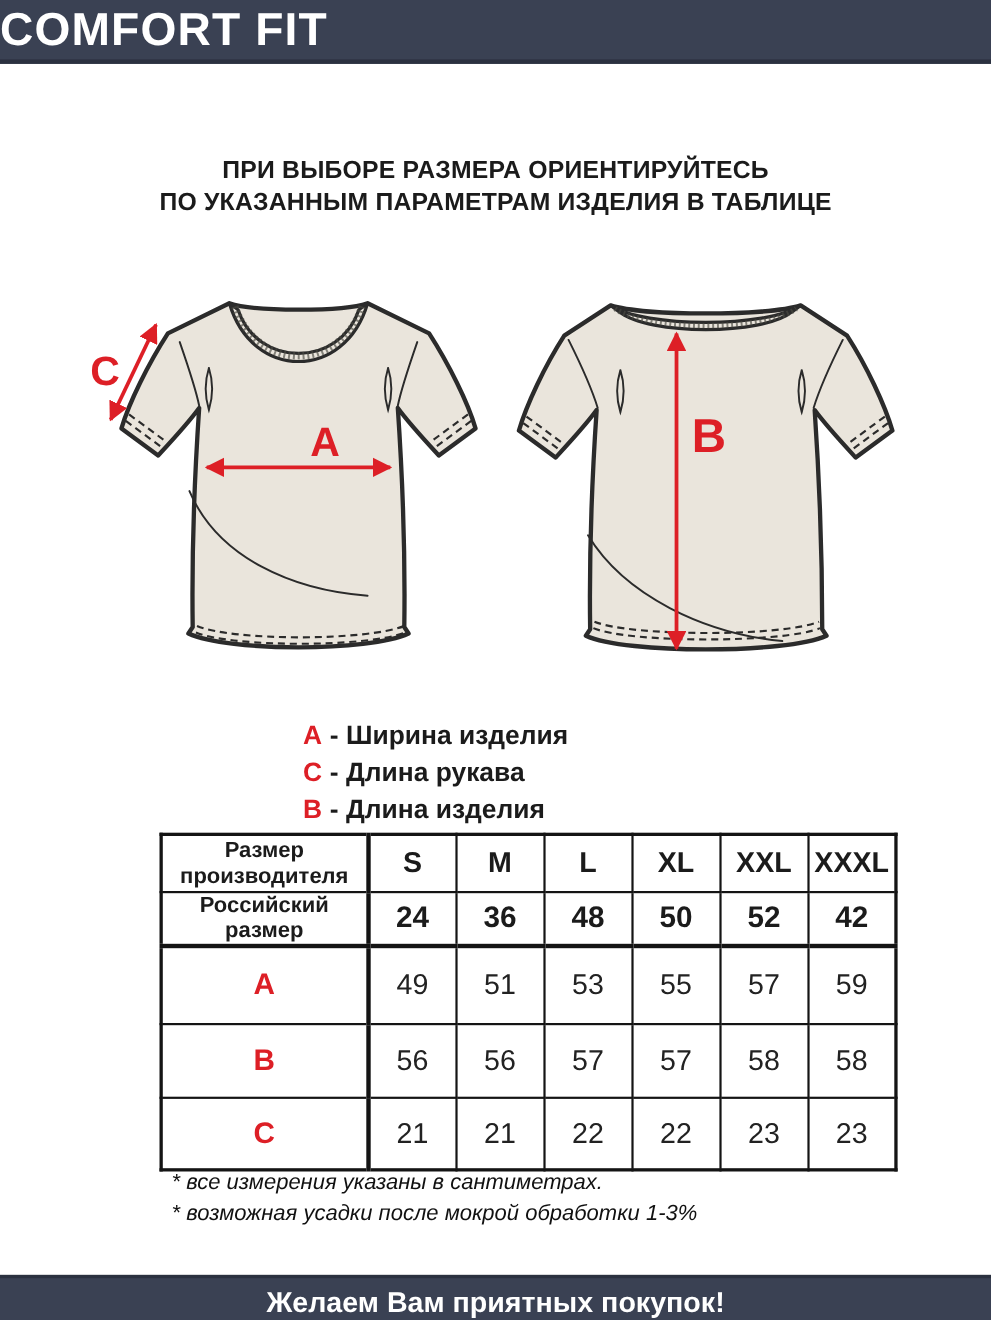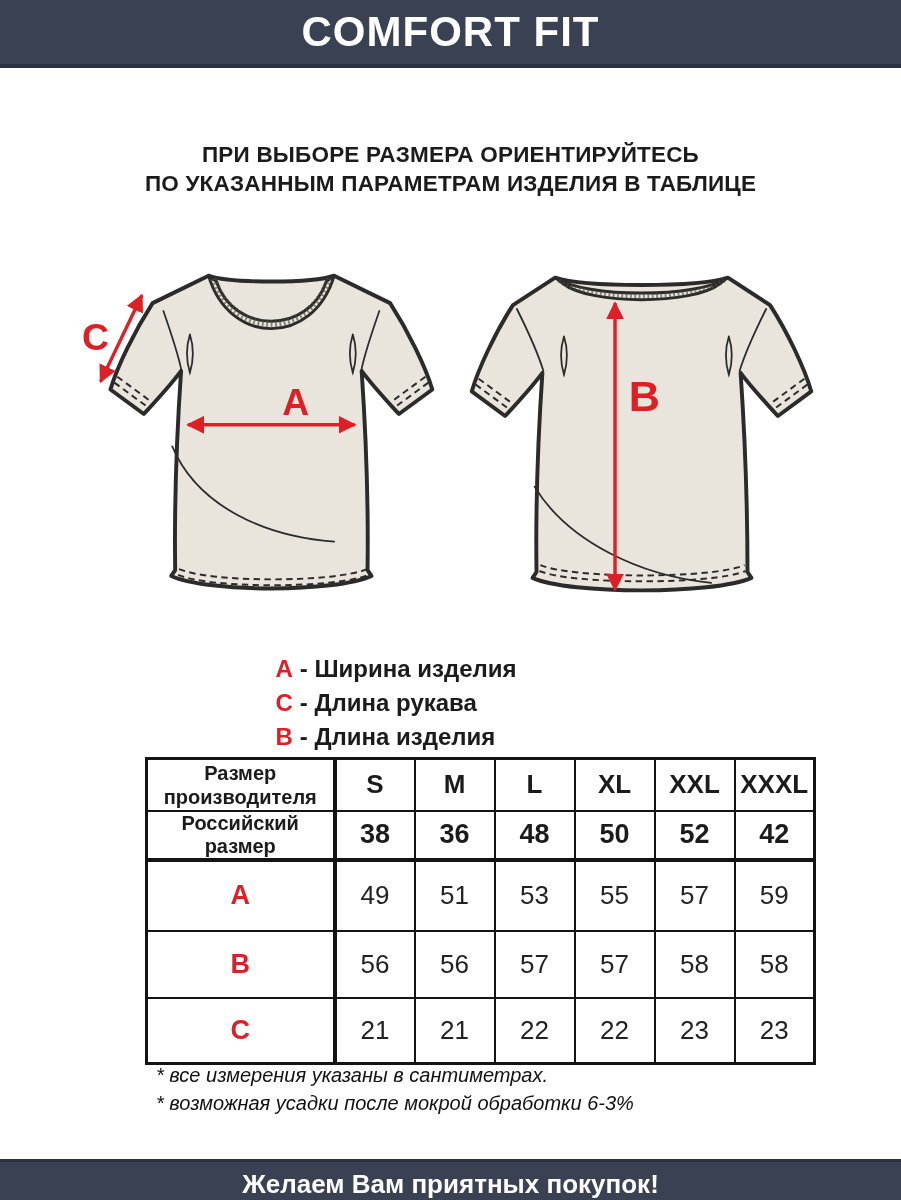--- a/index.html
+++ b/index.html
@@ -5,22 +5,22 @@
   :root{
     --bar:#3a4153; --bar-edge:#2b3140; --accent:#dd1f26;
     --shirt:#eae5dc; --outline:#2b2b2b; --tborder:#141414; --ink:#1b1b1b;
   }
   html,body{margin:0;padding:0;}
   body{
     width:901px;height:1200px;position:relative;overflow:hidden;background:#ffffff;
     font-family:"Liberation Sans",sans-serif;color:var(--ink);
   }
   .bar{position:absolute;left:0;width:901px;background:var(--bar);box-sizing:border-box;}
-  .top-bar{top:0;height:68px;border-bottom:4px solid var(--bar-edge);
-    display:flex;align-items:center;justify-content:center;}
+  .top-bar{top:0;height:58px;border-bottom:4px solid var(--bar-edge);
+    display:flex;align-items:center;justify-content:flex-start;}
   .brand{color:#fff;font-weight:bold;font-size:42px;letter-spacing:1px;white-space:nowrap;}
   .bottom-bar{top:1159px;height:41px;border-top:3px solid var(--bar-edge);
     display:flex;align-items:flex-end;justify-content:center;}
   .bottom-bar .msg{color:#fff;font-weight:bold;font-size:26px;}
   .intro{position:absolute;top:140px;left:0;width:901px;text-align:center;
     font-weight:bold;font-size:22.5px;line-height:29px;letter-spacing:.2px;}
   .shirts{position:absolute;top:252px;left:80px;display:flex;gap:10px;}
   
   .sh{fill:var(--shirt);stroke:var(--outline);stroke-width:4;stroke-linejoin:round;}
   .collar{stroke-width:3;}
@@ -129,21 +129,21 @@
     <th class="hdr-label">Размер производителя</th>
     <th class="hdr-size sep-l">S</th>
     <th class="hdr-size">M</th>
     <th class="hdr-size">L</th>
     <th class="hdr-size">XL</th>
     <th class="hdr-size">XXL</th>
     <th class="hdr-size">XXXL</th>
   </tr>
   <tr class="row-h2 row-ru">
     <td class="ru-label">Российский размер</td>
-    <td class="ru-val sep-l">38</td>
+    <td class="ru-val sep-l">24</td>
     <td class="ru-val">36</td>
     <td class="ru-val">48</td>
     <td class="ru-val">50</td>
     <td class="ru-val">52</td>
     <td class="ru-val">42</td>
   </tr>
   <tr class="row-h3">
     <td class="m-label">A</td>
     <td class="m-val sep-l">49</td>
     <td class="m-val">51</td>
@@ -168,18 +168,18 @@
     <td class="m-val">22</td>
     <td class="m-val">22</td>
     <td class="m-val">23</td>
     <td class="m-val">23</td>
   </tr>
 </tbody>
   </table>
 
 <div class="notes">
   <div>* все измерения указаны в сантиметрах.</div>
-  <div>* возможная усадки после мокрой обработки 6-3%</div>
+  <div>* возможная усадки после мокрой обработки 1-3%</div>
 </div>
 
 <footer class="bar bottom-bar">
   <div class="msg">Желаем Вам приятных покупок!</div>
 </footer>
 
 </body></html>

